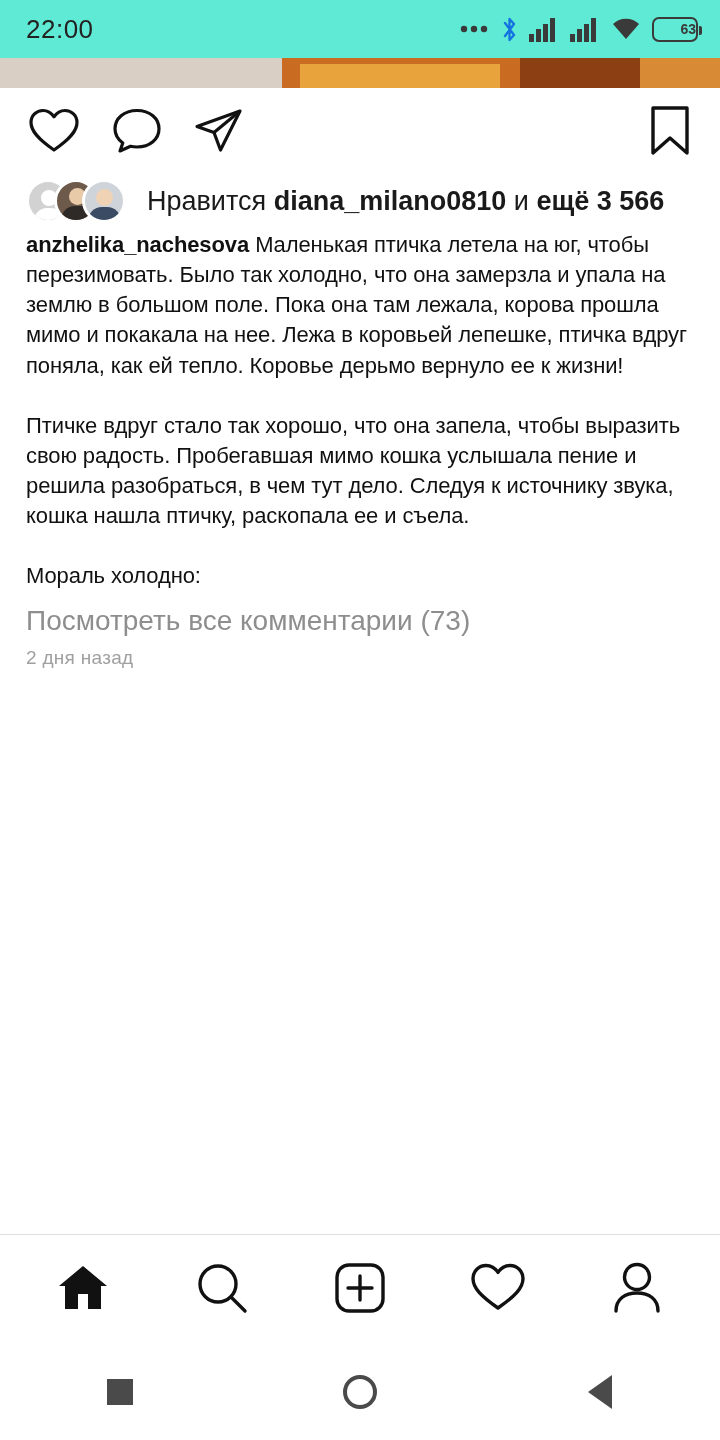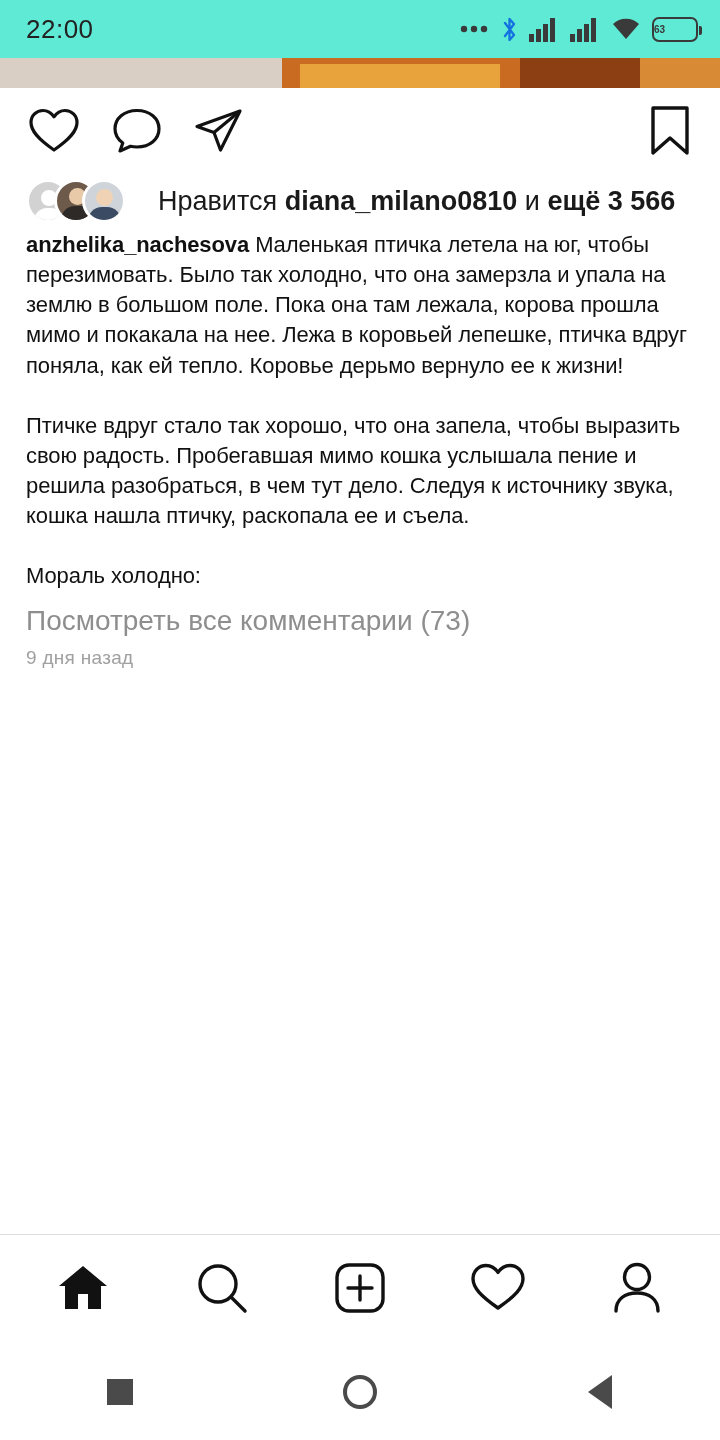--- a/index.html
+++ b/index.html
@@ -16,22 +16,22 @@
     height: 58px; flex: 0 0 58px;
     display: flex; align-items: center; justify-content: space-between;
     padding: 0 22px 0 26px;
     background: #5eead4; color: #1a1a1a;
   }
   .status-time { font-size: 26px; font-weight: 400; letter-spacing: .5px; color:#222; }
   .status-icons { display: flex; align-items: center; gap: 11px; }
   .status-icons svg { display: block; }
   .battery {
     width: 46px; height: 25px; border: 2.5px solid #3a3a3a; border-radius: 7px;
-    position: relative; display:flex; align-items:center; justify-content:flex-start;
-    font-size: 10px; font-weight: 600; color: #3a3a3a;
+    position: relative; display:flex; align-items:center; justify-content:flex-end;
+    font-size: 14px; font-weight: 600; color: #3a3a3a; padding-left: 28px;
   }
   .battery::after {
     content: ""; position: absolute; right: -6px; top: 7px;
     width: 3.5px; height: 9px; background: #3a3a3a; border-radius: 0 2px 2px 0;
   }
 
   
   .photo-strip { flex: 0 0 30px; position: relative; overflow: hidden; }
   .photo-strip .ps-a { position:absolute; left:0; top:0; width:282px; height:30px; background:#d9cfc4; }
   .photo-strip .ps-b { position:absolute; left:282px; top:0; width:438px; height:30px; background:#c96b20; }
@@ -46,21 +46,21 @@
     padding: 0 28px;
   }
   .actions-left { display: flex; align-items: center; gap: 32px; }
   .action-btn { display: flex; align-items: center; justify-content: center; }
   .spacer { flex: 1 1 auto; }
 
   
   .likes-row {
     display: flex; align-items: center;
     padding: 4px 26px 6px 26px;
-    gap: 24px;
+    gap: 13px;
   }
   .facepile { position: relative; width: 108px; height: 46px; flex: 0 0 108px; }
   .face {
     position: absolute; top: 1px;
     width: 44px; height: 44px; border-radius: 50%;
     border: 3px solid #fff; overflow: hidden;
   }
   .face1 { left: 0;  background: #d2d2d2; }
   .face2 { left: 28px; background: #6d5a4a; }
   .face3 { left: 56px; background: #cfd4da; }
@@ -243,21 +243,21 @@
       <span class="username">anzhelika_nachesova</span>
       <span>Маленькая птичка летела на юг, чтобы перезимовать. Было так холодно, что она замерзла и упала на землю в большом поле. Пока она там лежала, корова прошла мимо и покакала на нее. Лежа в коровьей лепешке, птичка вдруг поняла, как ей тепло. Коровье дерьмо вернуло ее к жизни!</span>
     </p>
     <div class="blank"></div>
     <p>Птичке вдруг стало так хорошо, что она запела, чтобы выразить свою радость. Пробегавшая мимо кошка услышала пение и решила разобраться, в чем тут дело. Следуя к источнику звука, кошка нашла птичку, раскопала ее и съела.</p>
     <div class="blank"></div>
     <p>Мораль холодно:</p>
   </div>
 
   <div class="view-comments">Посмотреть все комментарии (73)</div>
-  <div class="timestamp">9 дня назад</div>
+  <div class="timestamp">2 дня назад</div>
 
   <div class="bottom-spacer"></div>
 
   <div class="bottomnav">
     <span class="navitem">
       <span>
         <svg width="56" height="52" viewBox="0 0 56 52">
           <path d="M28 4 L52 24 L46 24 L46 47 L33 47 L33 32 L23 32 L23 47 L10 47 L10 24 L4 24 Z" fill="#111"></path>
         </svg>
       </span>

